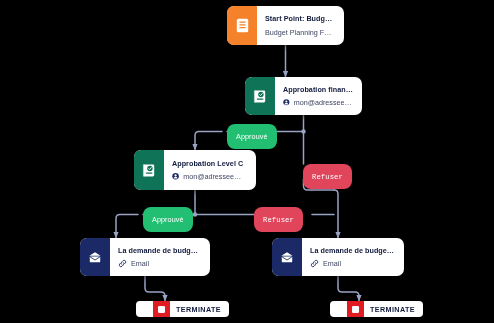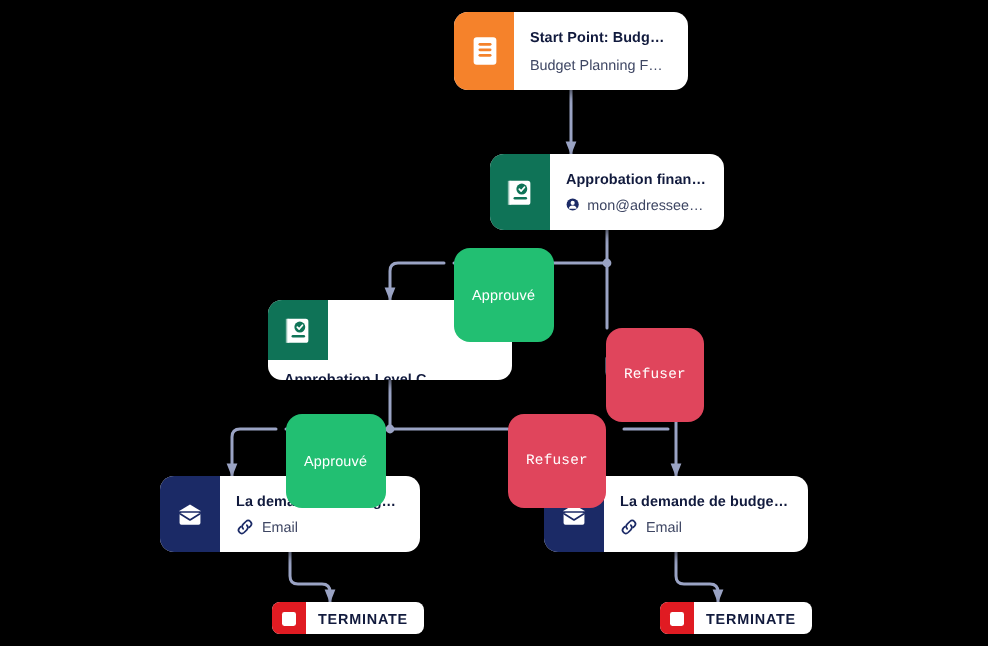--- a/index.html
+++ b/index.html
@@ -74,35 +74,36 @@
     white-space: nowrap;
   }
 
   .col-orange { background: #f5822b; }
   .col-green  { background: #0f7357; }
   .col-navy   { background: #1b2a66; }
 
   
   #node-start   { left: 227px; top: 6px;   width: 117px; height: 39px; }
   #node-fin     { left: 245px; top: 77px;  width: 117px; height: 38px; }
-  #node-levelc  { left: 134px; top: 150px; width: 122px; height: 40px; flex-direction: column; }
+  #node-levelc  { left: 134px; top: 150px; width: 122px; height: 40px; }
   #node-mail-ok { left: 80px;  top: 238px; width: 130px; height: 38px; }
   #node-mail-ko { left: 272px; top: 238px; width: 132px; height: 38px; }
 
   
   .terminate {
     position: absolute;
     display: flex;
     align-items: center;
     background: #ffffff;
     border-radius: 4px;
     box-shadow: 0 2px 4px rgba(0,0,0,0.5);
     overflow: hidden;
     height: 16px;
     z-index: 5;
+    padding-left: 17px;
   }
   .terminate .stopcol {
     width: 17px;
     height: 16px;
     background: #e01b22;
     display: flex;
     align-items: center;
     justify-content: center;
     flex: 0 0 17px;
   }
@@ -122,21 +123,21 @@
   #term-right { left: 330px; top: 301px; }
 
   
   .badge {
     position: absolute;
     height: 15px;
     border-radius: 8px;
     display: flex;
     align-items: center;
     justify-content: center;
-    padding: 16px 9px;
+    padding: 5px 9px;
     font-size: 7.2px;
     color: #ffffff;
     letter-spacing: 0.1px;
     z-index: 6;
     white-space: nowrap;
   }
   .badge-green { background: #22bf72; }
   .badge-red   { background: #e0455c; font-family: Liberation Mono, monospace; }
   #badge-appr-1 { left: 227px; top: 124px; }
   #badge-ref-1  { left: 303px; top: 164px; }

